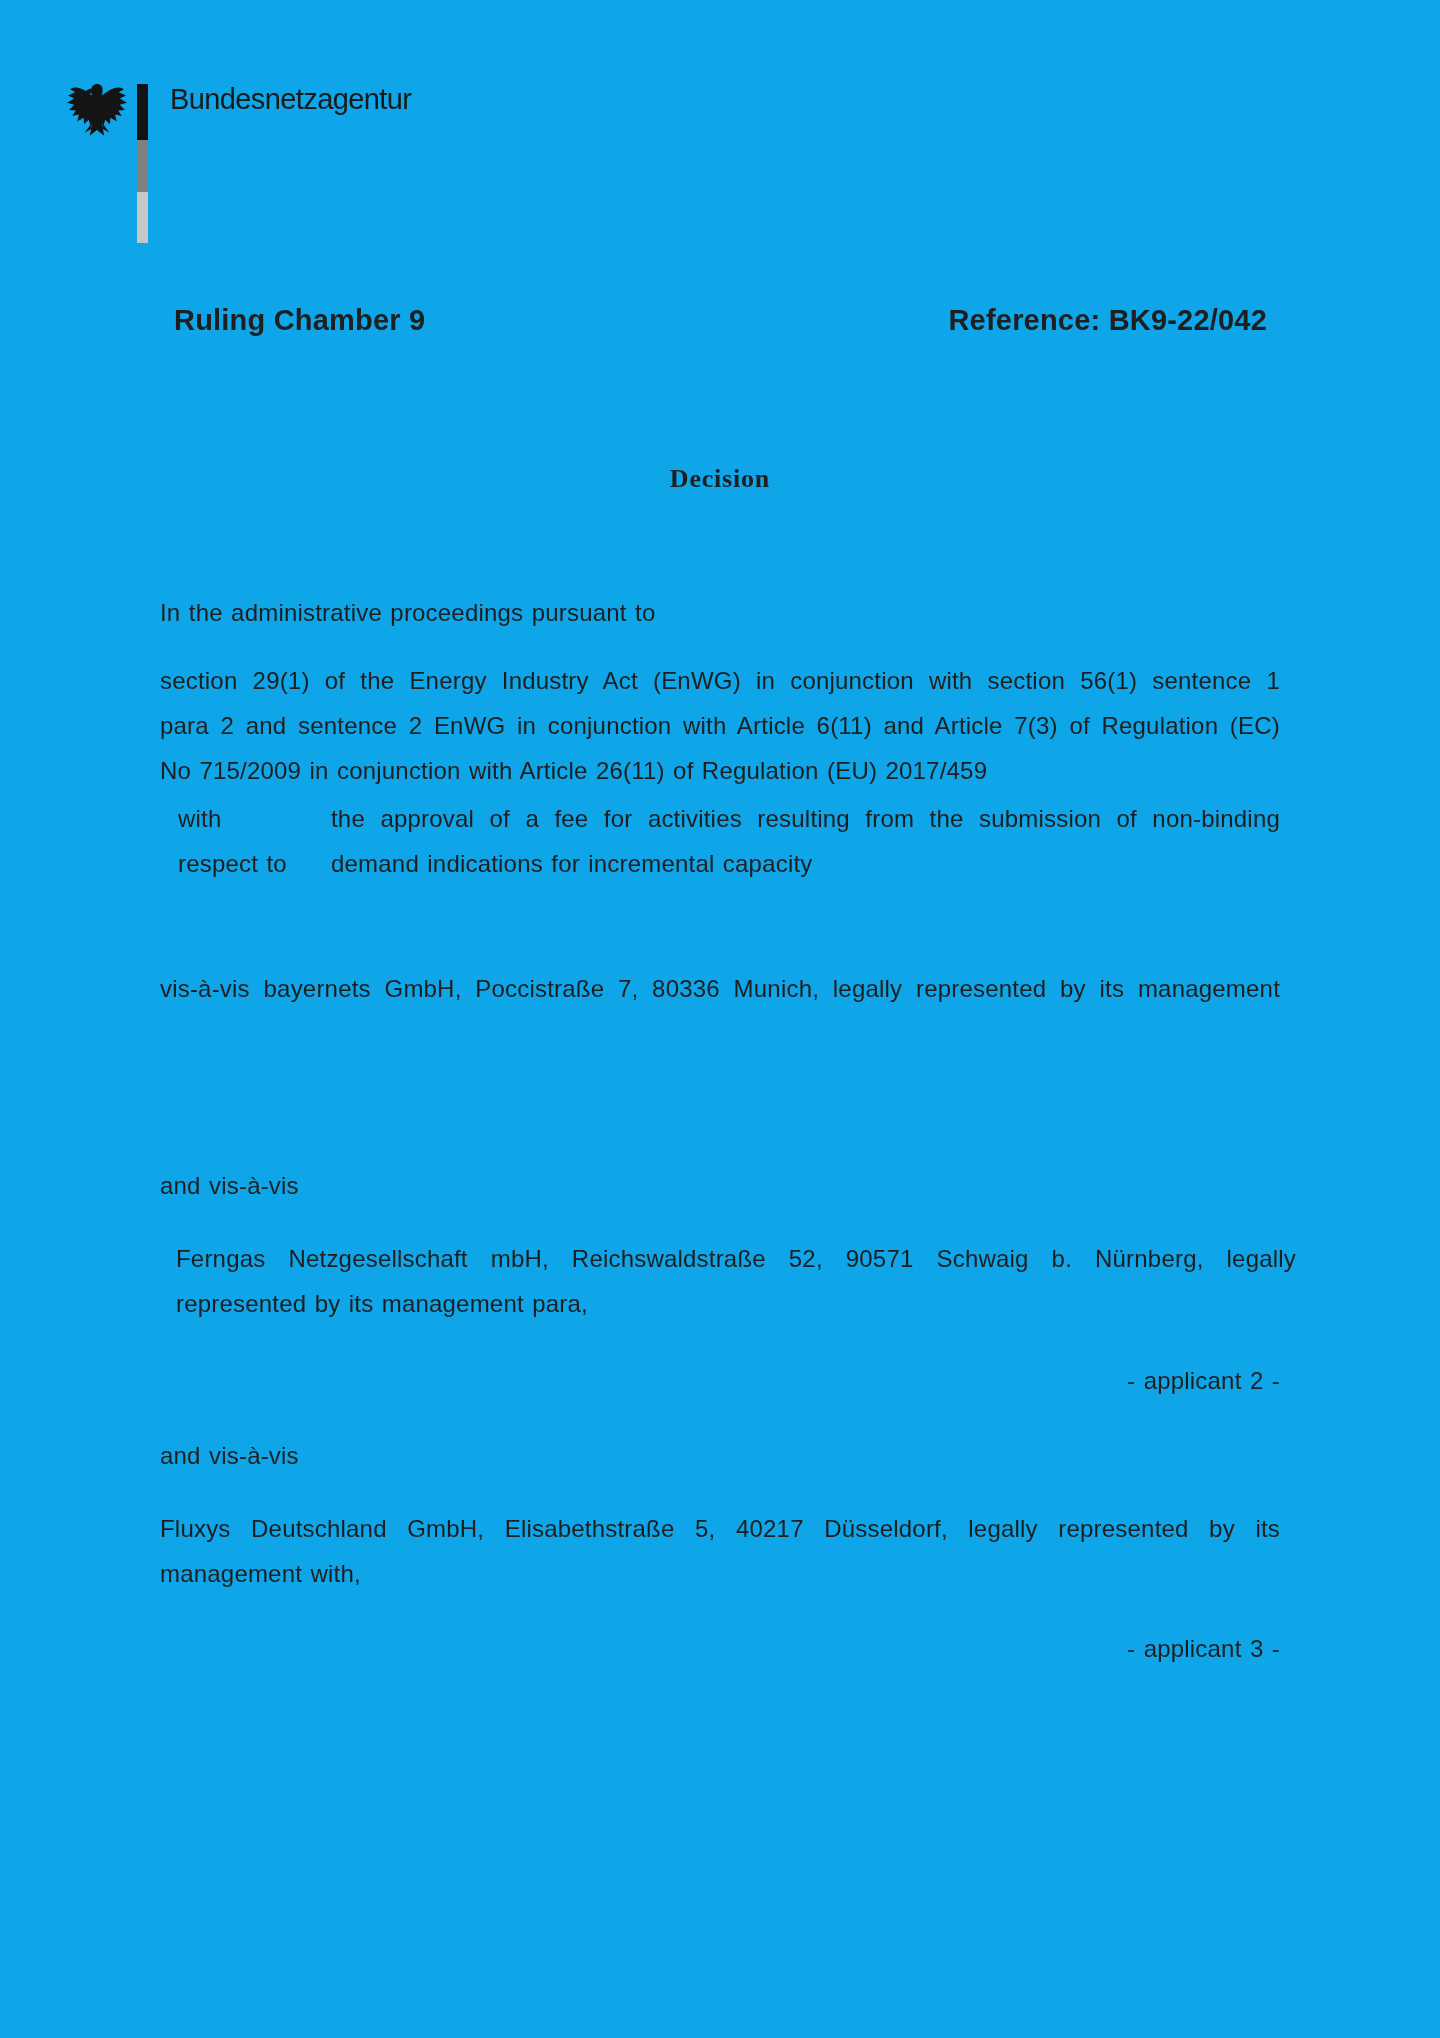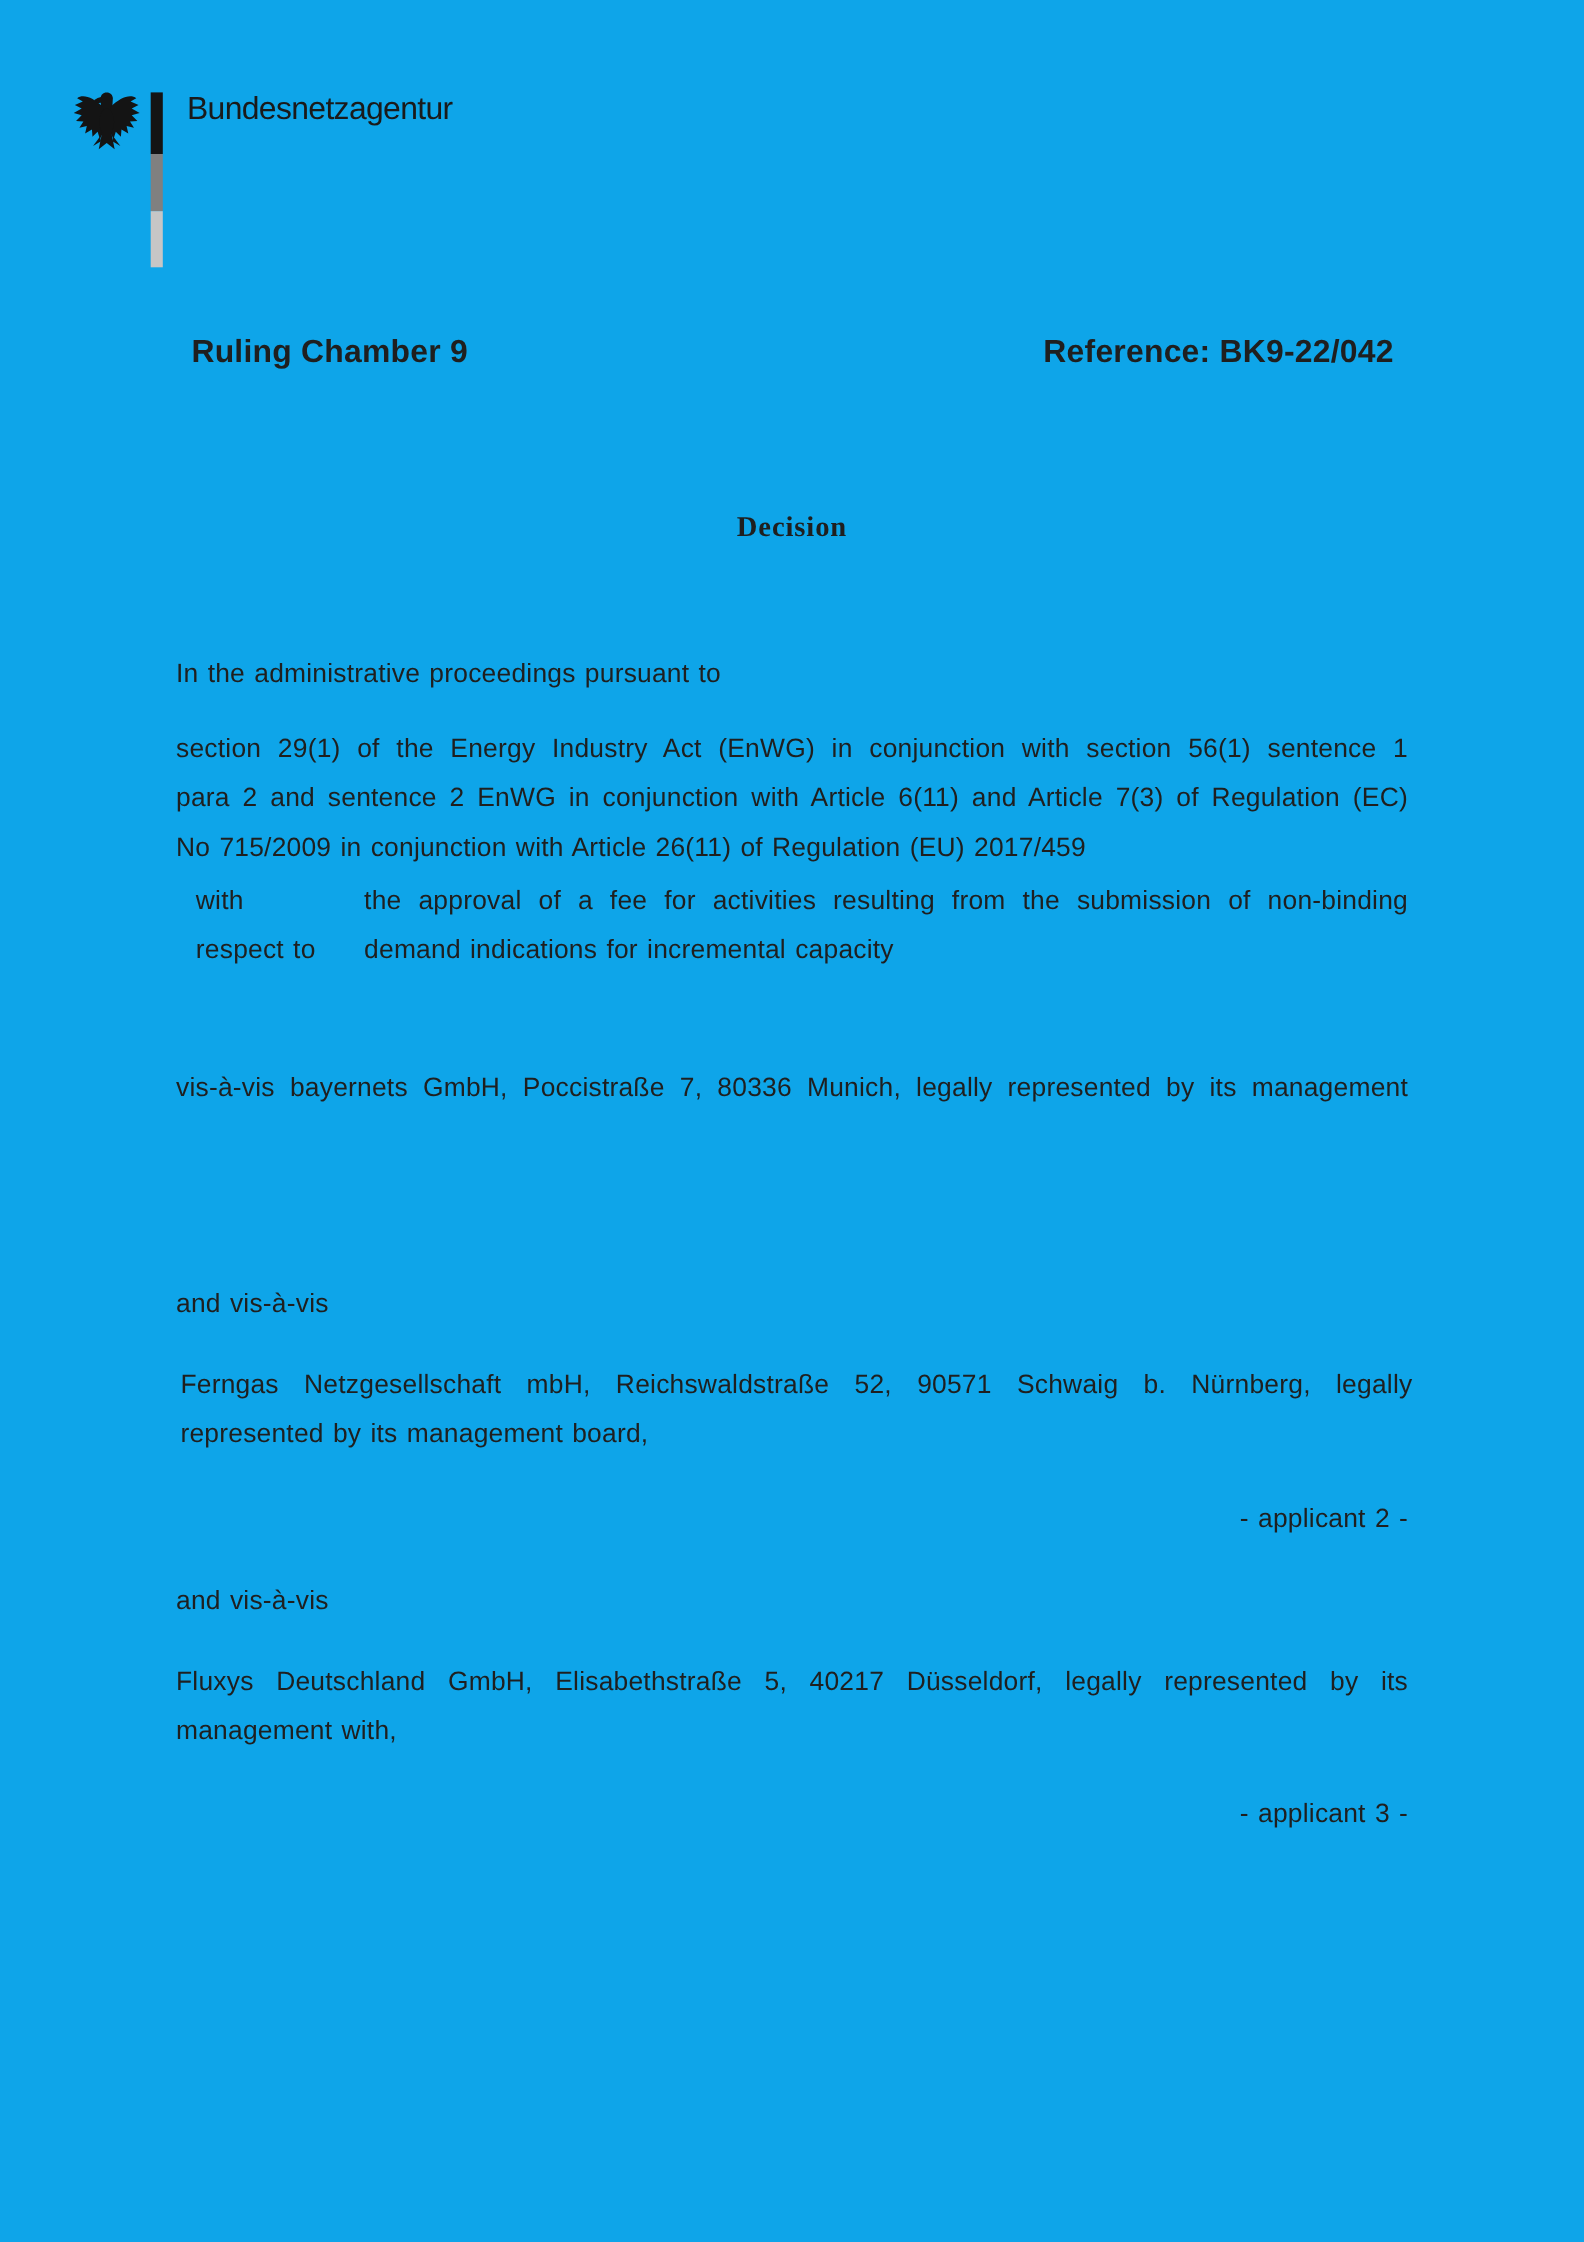--- a/index.html
+++ b/index.html
@@ -58,21 +58,21 @@
   .intro        { left: 160px; top: 590px;  width: 1120px; }
   .legal        { left: 160px; top: 658px;  width: 1120px; }
 
   .subject      { left: 178px; top: 796px;  width: 1102px; display: flex; align-items: center; }
   .subject-label{ width: 153px; flex: 0 0 153px; }
   .subject-text { flex: 1 1 auto; }
 
   .party-1      { left: 160px; top: 966px;  width: 1120px; }
   .designation-1{ left: 160px; top: 1088px; width: 1120px; }
   .connector-1  { left: 160px; top: 1163px; width: 1120px; }
-  .party-2      { left: 164px; top: 1236px; width: 1120px; }
+  .party-2      { left: 176px; top: 1236px; width: 1120px; }
   .designation-2{ left: 160px; top: 1358px; width: 1120px; }
   .connector-2  { left: 160px; top: 1433px; width: 1120px; }
   .party-3      { left: 160px; top: 1506px; width: 1120px; }
   .designation-3{ left: 160px; top: 1626px; width: 1120px; }
 </style>
 </head>
 <body>
 
 <div class="page">
 
@@ -124,21 +124,21 @@
   </div>
 
   <div class="abs body-text party-1">
     <div class="jline">vis-à-vis bayernets GmbH, Poccistraße 7, 80336 Munich, legally represented by its management</div>
   </div>
 
   <div class="abs body-text connector-1">and vis-à-vis</div>
 
   <div class="abs body-text party-2">
     <div class="jline">Ferngas Netzgesellschaft mbH, Reichswaldstraße 52, 90571 Schwaig b. Nürnberg, legally</div>
-    <div class="line">represented by its management board,</div>
+    <div class="line">represented by its management para,</div>
   </div>
   <div class="abs body-text right designation-2">- applicant 2 -</div>
 
   <div class="abs body-text connector-2">and vis-à-vis</div>
 
   <div class="abs body-text party-3">
     <div class="jline">Fluxys Deutschland GmbH, Elisabethstraße 5, 40217 Düsseldorf, legally represented by its</div>
     <div class="line">management with,</div>
   </div>
   <div class="abs body-text right designation-3">- applicant 3 -</div>

